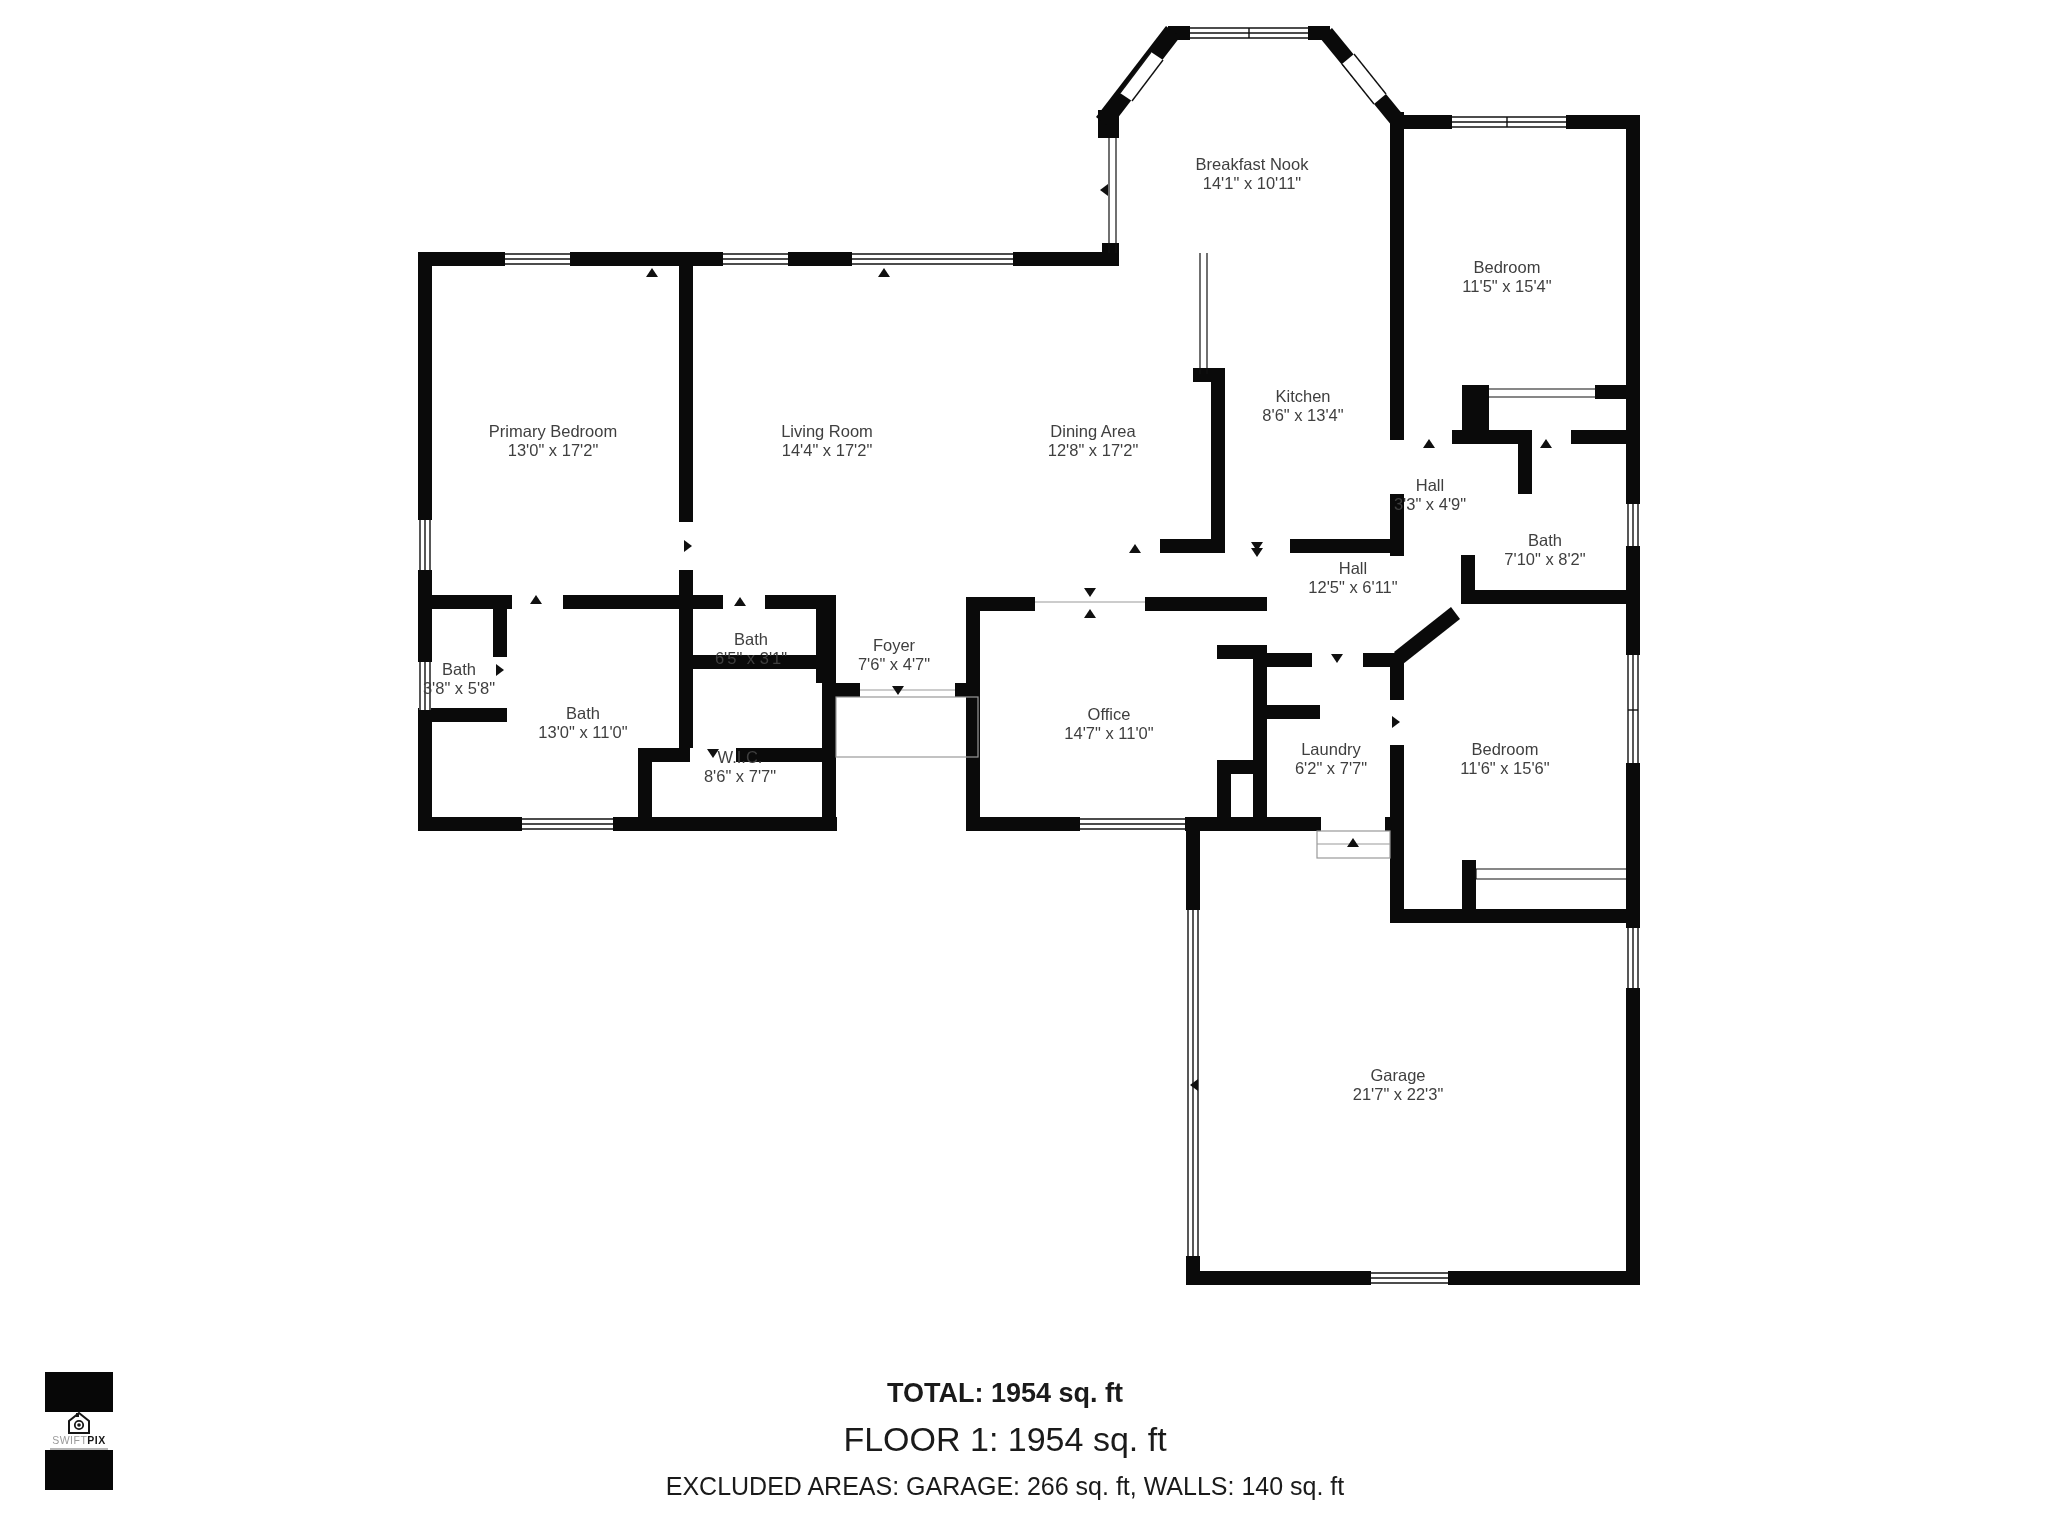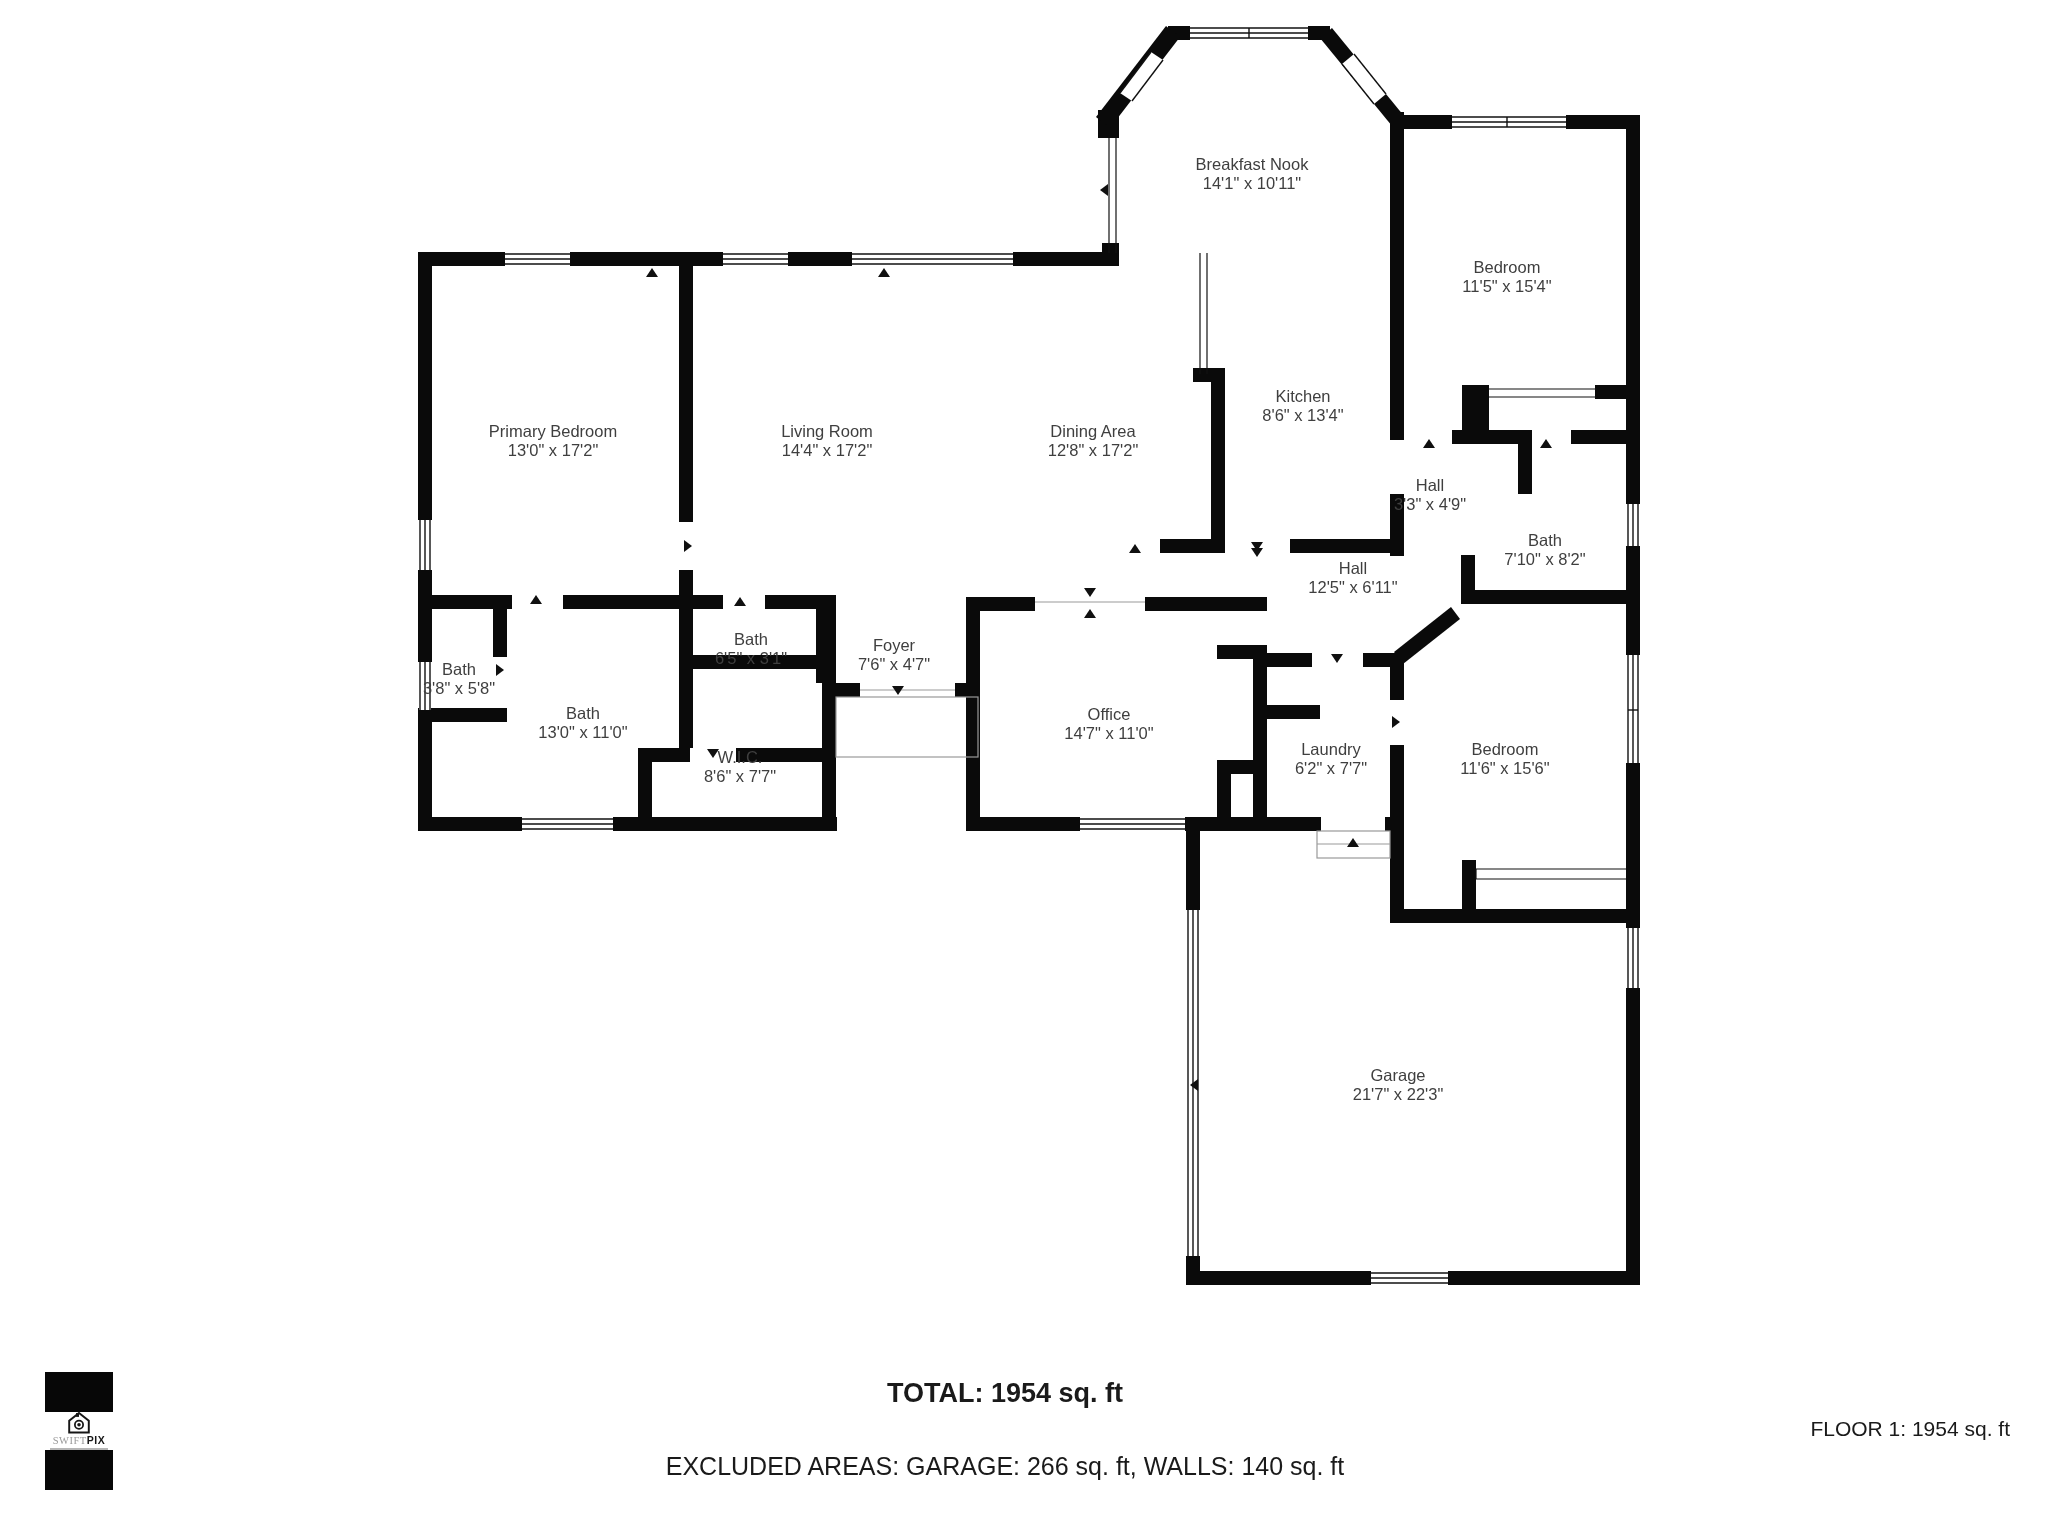--- a/index.html
+++ b/index.html
@@ -7,28 +7,28 @@
   #plan{position:absolute;left:0;top:0;}
   .rname,.rdims{fill:#3f3f3f;font-family:"Liberation Sans",sans-serif;font-size:16.5px;}
   .win-line{stroke:#111;stroke-width:1.4;}
   .thin{stroke:#111;stroke-width:1.2;fill:none;}
   .soft{stroke:#999;stroke-width:1.2;fill:none;}
   .ar{fill:#101010;}
   .wall{fill:#0a0a0a;}
   .winbg{fill:#ffffff;}
   #footer{position:absolute;left:0;top:1374px;width:2010px;text-align:center;color:#1a1a1a;}
   #footer .t1{font-size:27px;font-weight:bold;line-height:1.45;}
-  #footer .t2{font-size:21px;line-height:1.55;text-align:right;}
+  #footer .t2{font-size:34px;line-height:1.55;}
   #footer .t3{font-size:25px;line-height:1.6;}
   #footer .t4{font-size:14.5px;margin-top:14px;color:#2e2e2e;}
   #logo{position:absolute;left:45px;top:1372px;width:68px;}
   #logo .blk{width:68px;height:40px;background:#070707;}
   #logo .mid{height:38px;display:flex;flex-direction:column;align-items:center;justify-content:flex-start;}
   #logo .brand{font-size:10.5px;letter-spacing:0.5px;line-height:1;margin-top:1px;white-space:nowrap;}
-  #logo .brand .lt{color:#9a9a9a;font-family:Liberation Serif, serif;}
+  #logo .brand .lt{color:#9a9a9a;}
   #logo .brand .bd{color:#161616;font-weight:bold;}
   #logo .micro{width:58px;height:2px;background:#b5b5b5;margin-top:2px;}
 </style>
 </head>
 <body>
 
 <svg id="plan" width="2048" height="1536" viewBox="0 0 2048 1536">
 
   <g>
 

